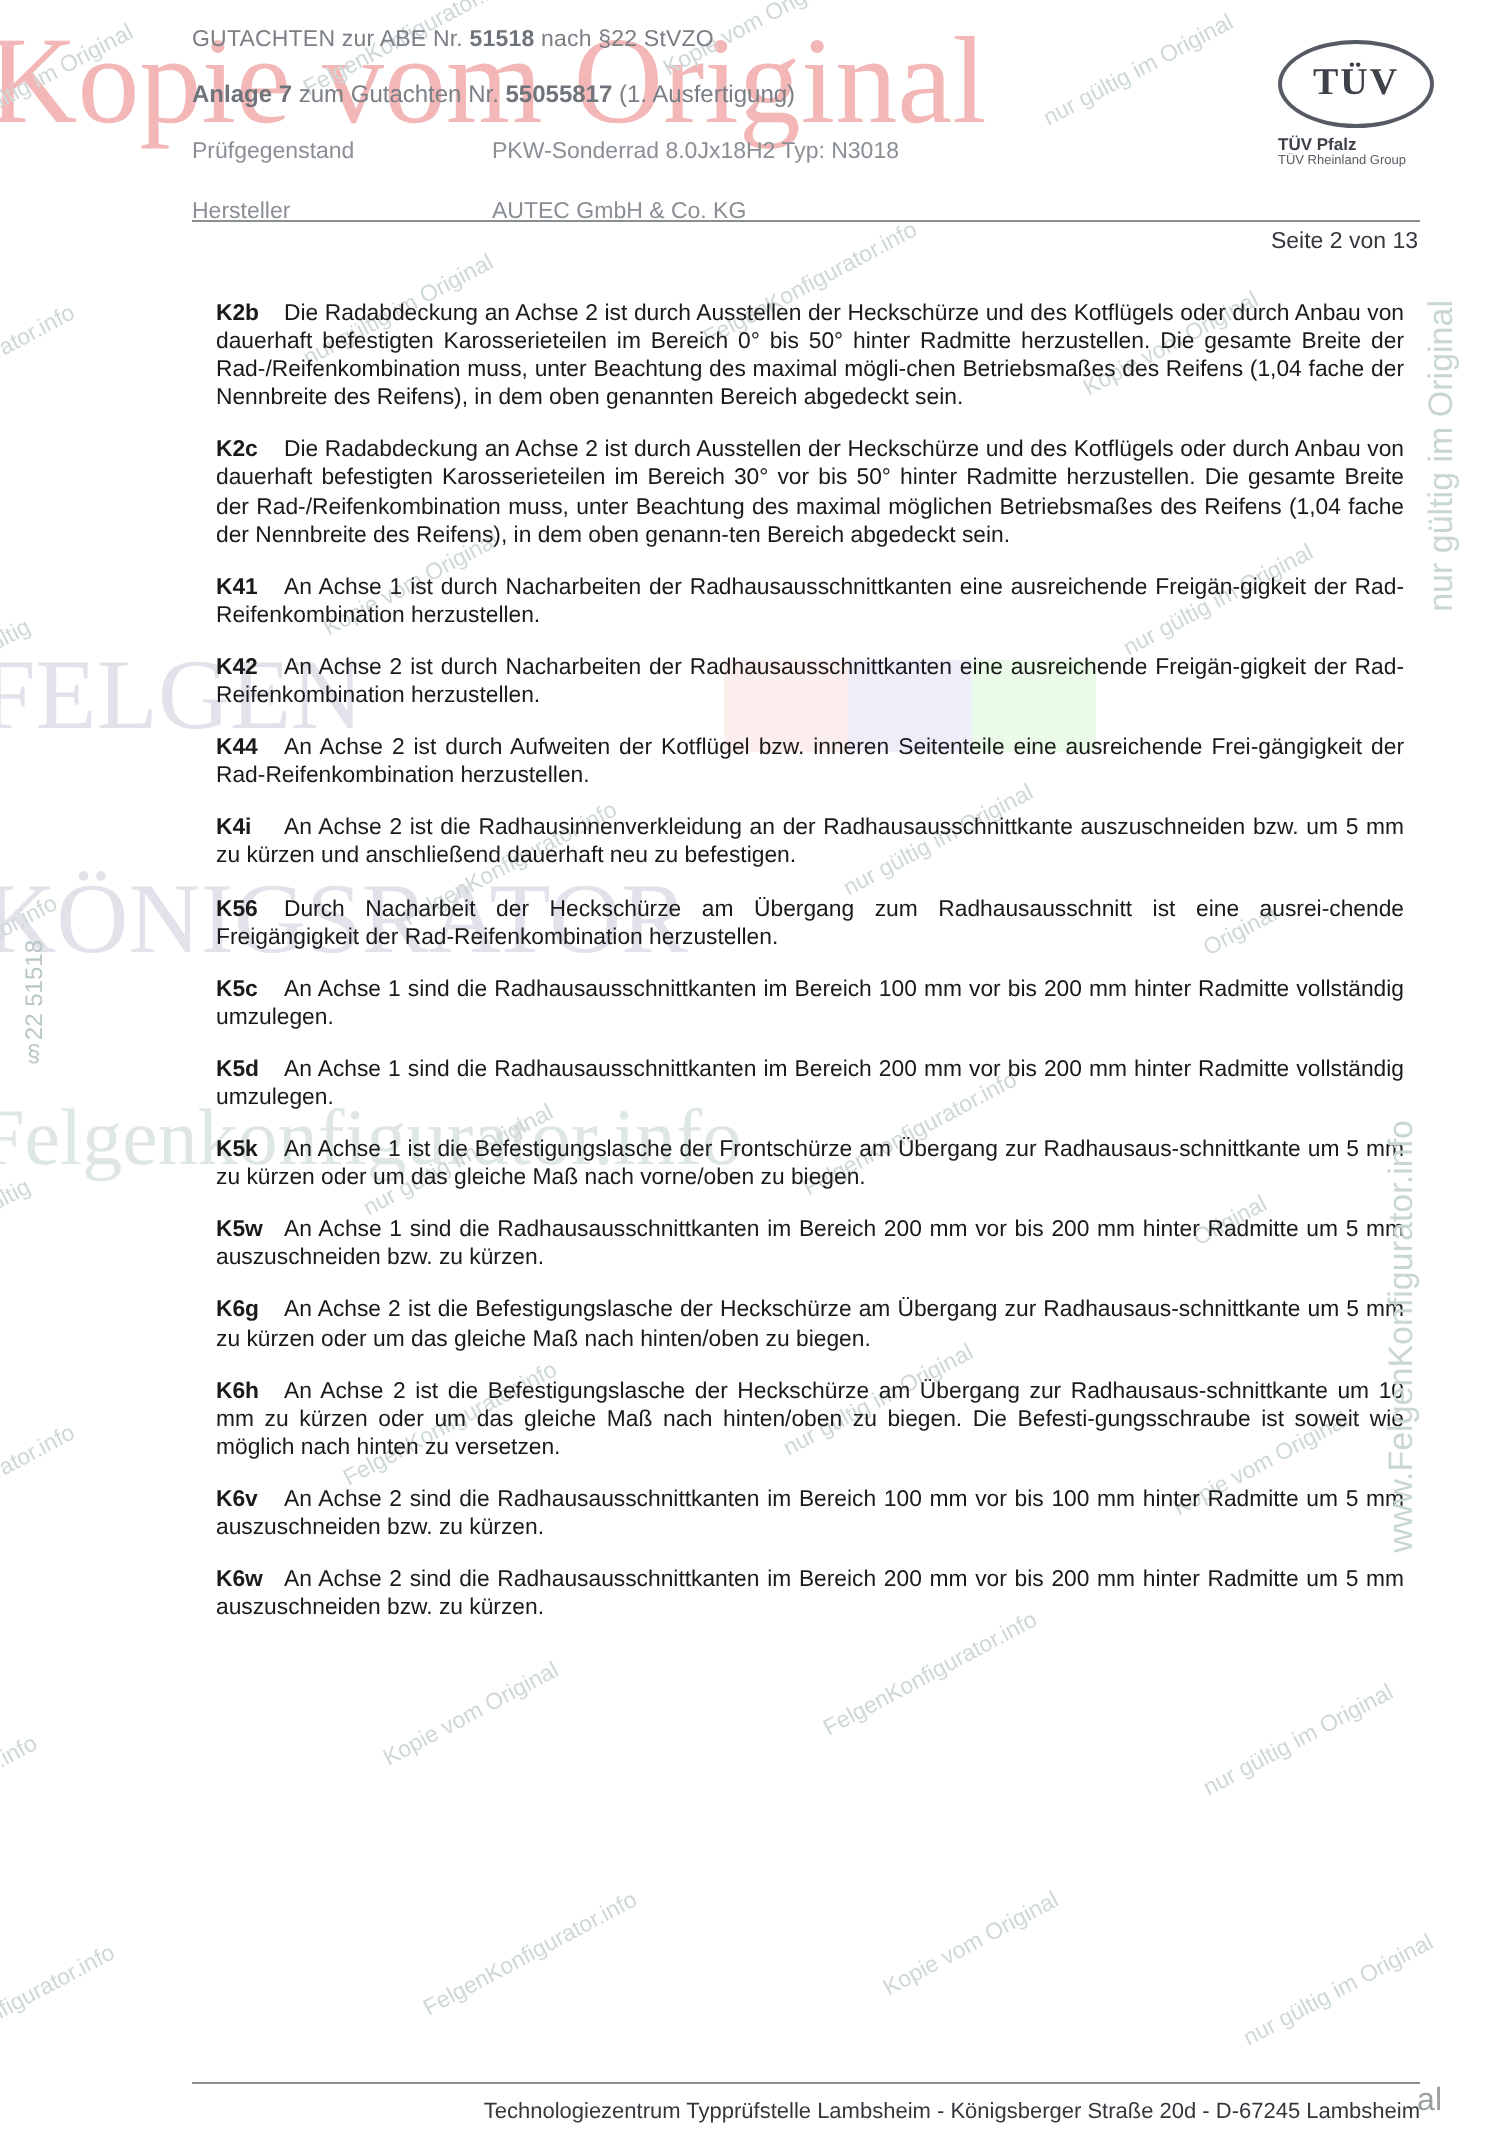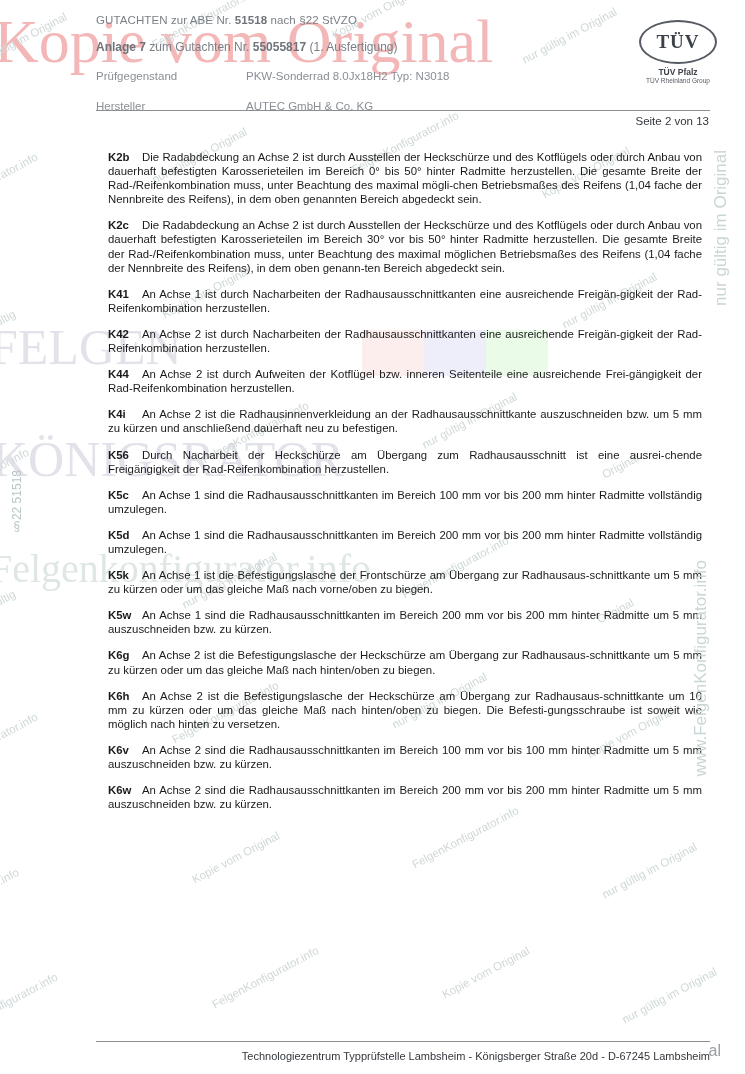--- a/index.html
+++ b/index.html
@@ -67,21 +67,21 @@
   }
   .wm-colorblocks { position:absolute; top:330px; left:362px; display:flex; }
   .wm-colorblocks span { display:block; width:62px; height:46px; }
   .cb1 { background:#fdeeee; }
   .cb2 { background:#eeeefb; }
   .cb3 { background:#eafbe8; }
 
   
   .tuv {
     position:absolute; top:20px; right:28px;
-    width:78px; text-align:center;
+    width:78px; text-align:left;
   }
   .tuv-oval {
     width:74px; height:40px; border:2px solid #555a63;
     border-radius:50%;
     display:flex; align-items:center; justify-content:center;
     font-family:"Liberation Serif", serif;
     font-size:19px; font-weight:bold; color:#3d424a;
     letter-spacing:1px;
     background:rgba(255,255,255,0.55);
   }

